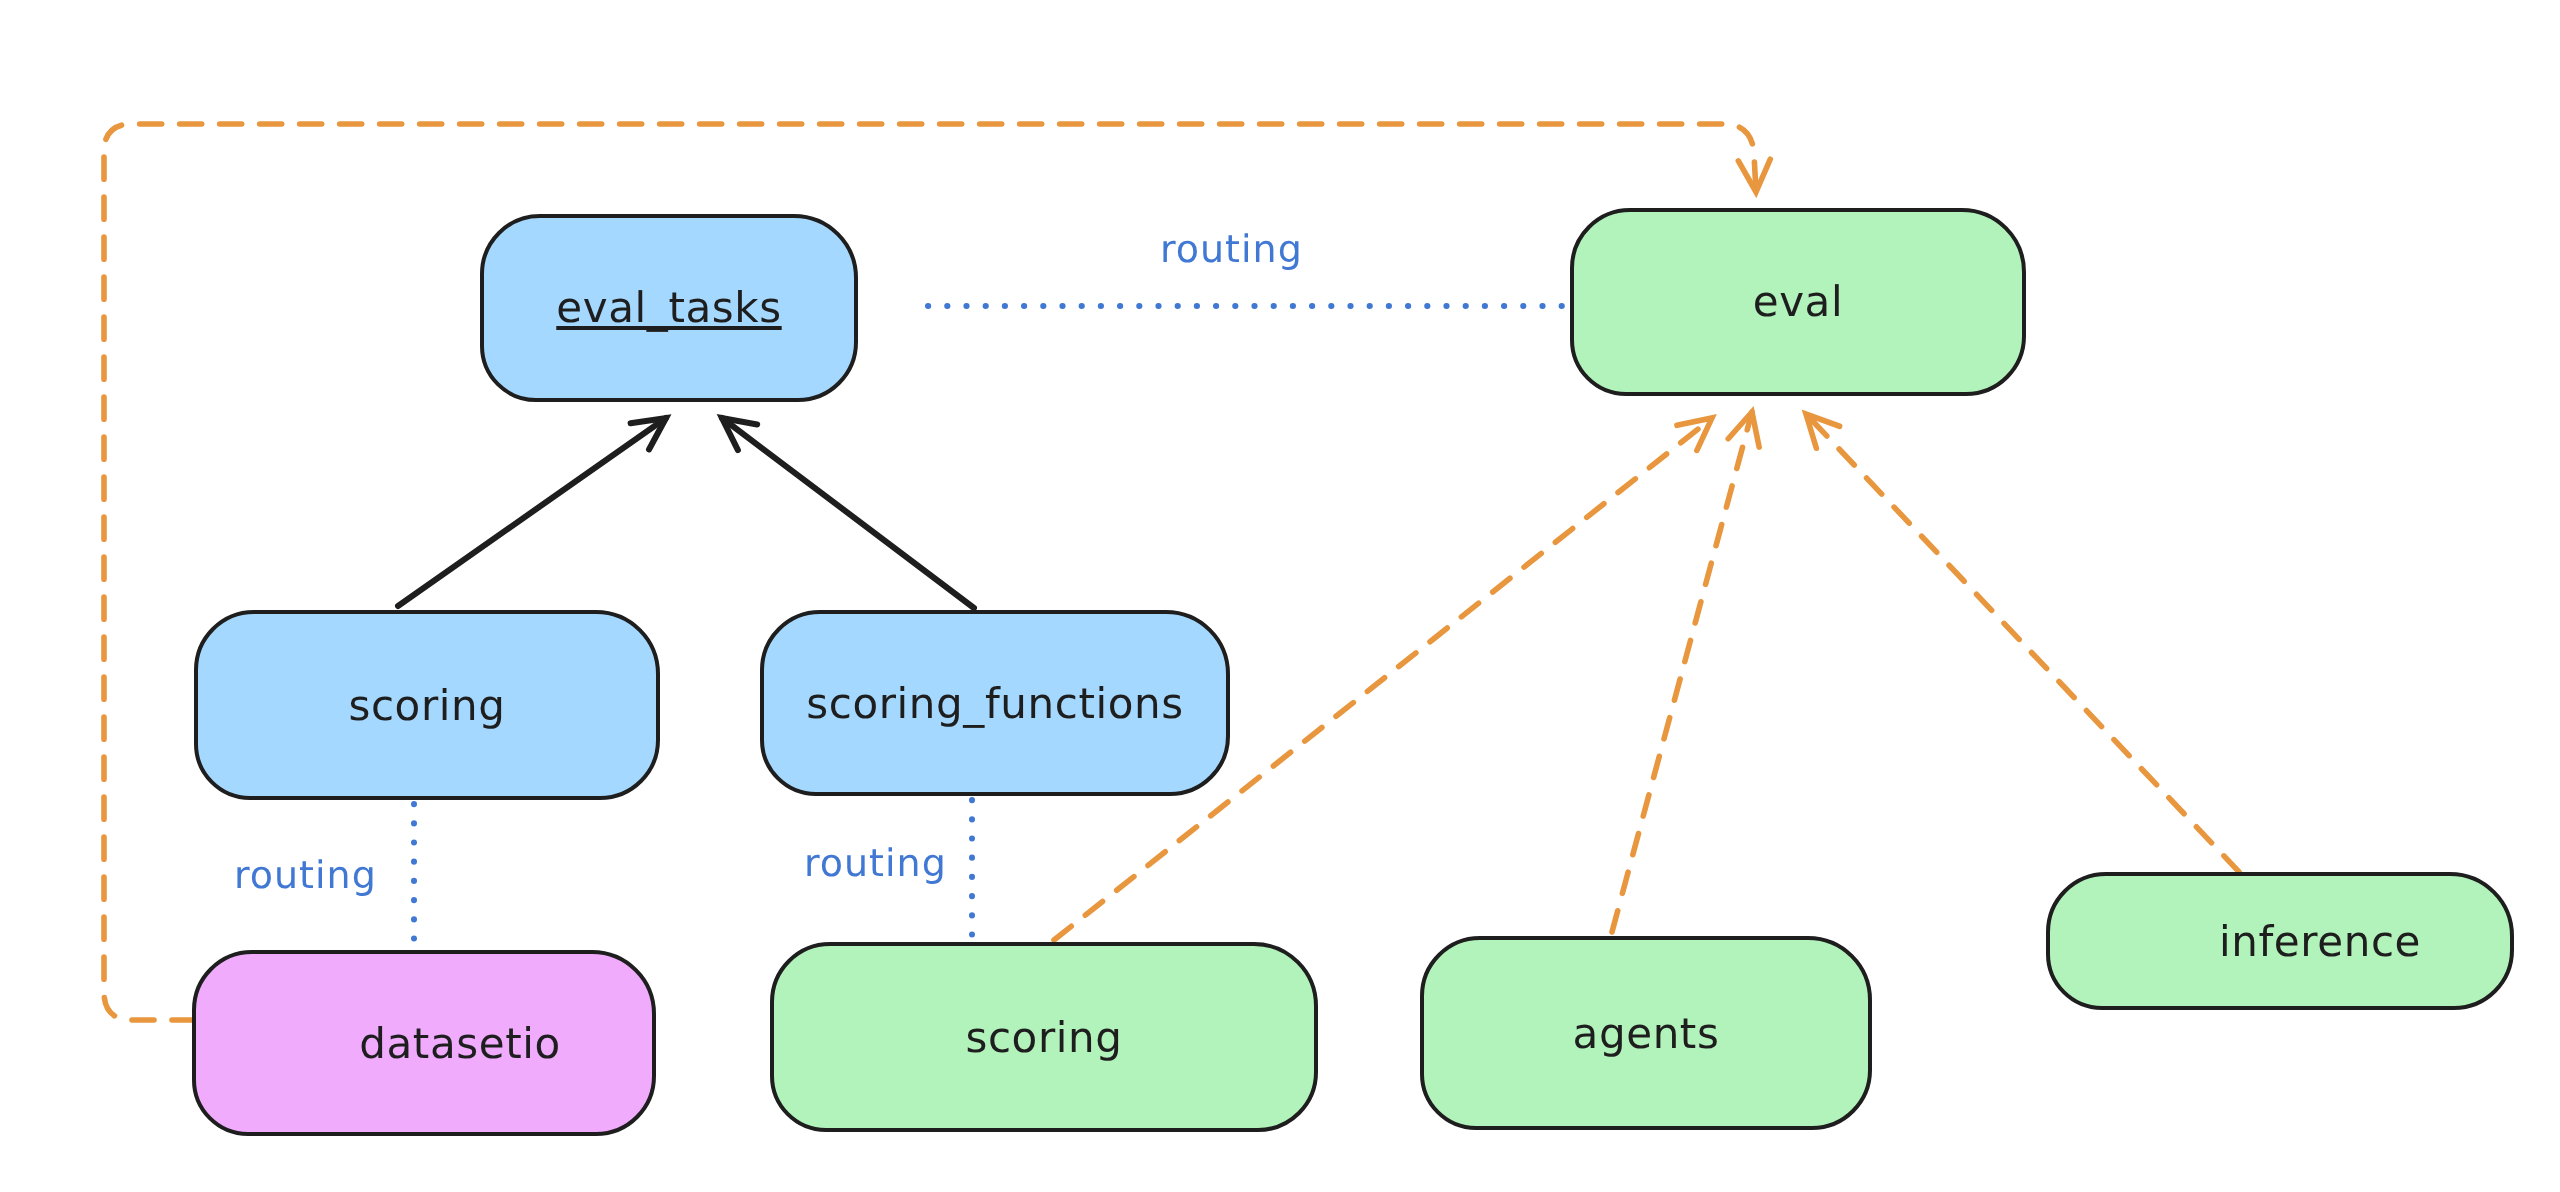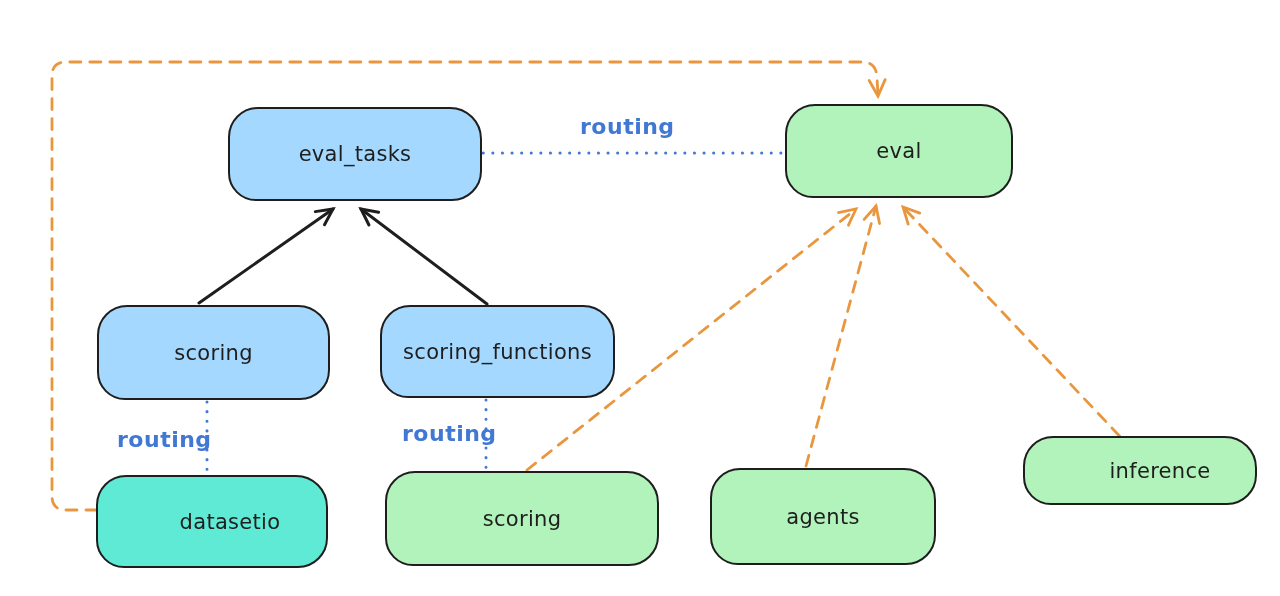--- a/index.html
+++ b/index.html
@@ -9,30 +9,30 @@
     font-family:"DejaVu Sans", sans-serif;
   }
   .edges{ position:absolute; left:0; top:0; width:1280px; height:596px; }
   .node{
     position:absolute; box-sizing:border-box;
     border:2.6px solid #1e1e1e;
     border-radius:30px 32px 30px 28px;
     display:flex; align-items:center; justify-content:center;
     color:#1e1e1e; font-size:21px; letter-spacing:0.3px;
   }
-  .n-eval_tasks        { left:228px; top:107px;  width:254px; height:94px; }
+  .n-eval_tasks        { left:240px; top:107px;  width:189px; height:94px;text-decoration:underline; }
   .n-eval              { left:785px; top:104px;  width:228px; height:94px; }
   .n-datasets          { left:97px;  top:305px;  width:233px; height:95px; }
   .n-scoring_functions { left:380px; top:305px;  width:235px; height:93px; }
   .n-datasetio         { left:96px;  top:475px;  width:232px; height:93px; }
   .n-scoring           { left:385px; top:471px;  width:274px; height:95px; }
   .n-agents            { left:710px; top:468px;  width:226px; height:97px; }
   .n-inference         { left:1023px;top:436px;  width:234px; height:69px;padding-left:40px; }
   .edge-label{
-    position:absolute; font-size:22px; font-weight:700; letter-spacing:0.5px;
+    position:absolute; font-size:19px; font-weight:400; letter-spacing:0.5px;
     white-space:nowrap;
   }
   .lbl-routing-top   { left:580px; top:114px; }
   .lbl-routing-left  { left:117px; top:427px; }
   .lbl-routing-mid   { left:402px; top:421px; }
 </style>
 </head>
 <body>
 
 <div class="canvas">
@@ -65,21 +65,21 @@
   </div>
   <div class="node n-eval" style="background: rgb(178, 242, 187);">
     <span>eval</span>
   </div>
   <div class="node n-datasets" style="background: rgb(165, 216, 255);">
     <span>scoring</span>
   </div>
   <div class="node n-scoring_functions" style="background: rgb(165, 216, 255); align-items: center;">
     <span>scoring_functions</span>
   </div>
-  <div class="node n-datasetio" style="background: #5eead4; padding-left: 36px;">
+  <div class="node n-datasetio" style="background: #f0abfc; padding-left: 36px;">
     <span>datasetio</span>
   </div>
   <div class="node n-scoring" style="background: rgb(178, 242, 187);">
     <span>scoring</span>
   </div>
   <div class="node n-agents" style="background: rgb(178, 242, 187);">
     <span>agents</span>
   </div>
   <div class="node n-inference" style="background: rgb(178, 242, 187);">
     <span>inference</span>

